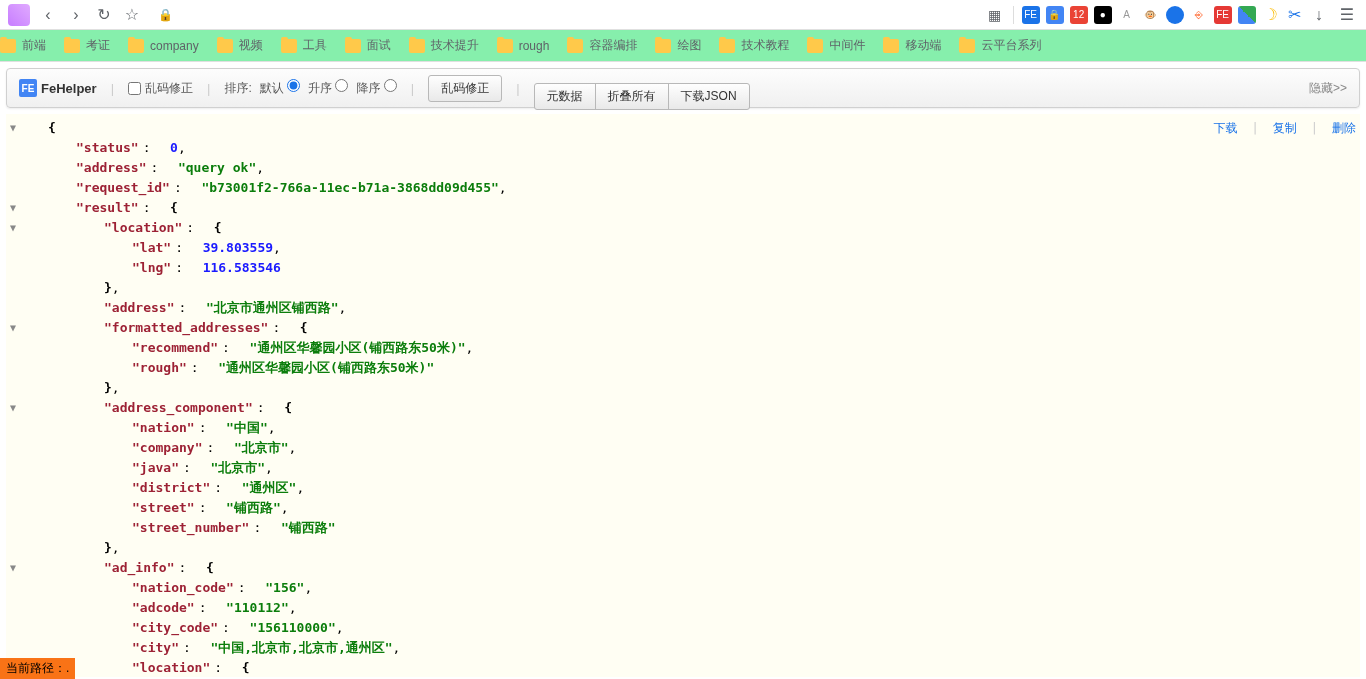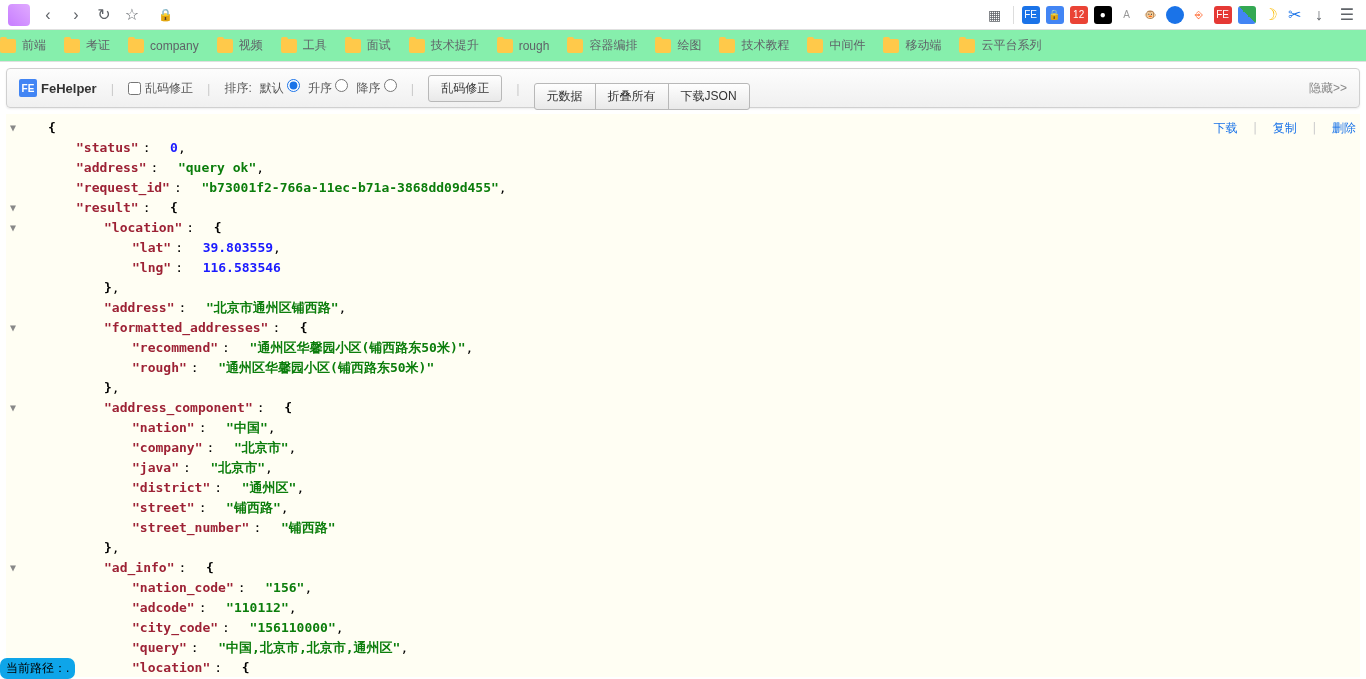--- a/index.html
+++ b/index.html
@@ -48,21 +48,21 @@
 .toggle { width: 14px; display: inline-flex; justify-content: center; color: #888; cursor: pointer; font-size: 10px; user-select: none; }
 .indent { display: inline-block; }
 .ind1 { width: 28px; } .ind2 { width: 56px; } .ind3 { width: 84px; } .ind4 { width: 112px; }
 .brace { color: #000; font-weight: bold; }
 .k { color: #9d2235; font-weight: bold; }
 .colon { color: #000; padding: 0 4px; }
 .s { color: #0b7d0b; font-weight: bold; }
 .n { color: #1a1aff; font-weight: bold; }
 .comma { color: #000; }
 
-.path-overlay { position: fixed; left: 0; bottom: 0; background: #0ea5e9; color: #000; font-size: 12px; padding: 2px 6px; border-radius: 7px; }
+.path-overlay { position: fixed; left: 0; bottom: 0; background: #f97316; color: #000; font-size: 12px; padding: 2px 6px; }
 
 
 .json-area::-webkit-scrollbar { width: 16px; }
 .json-area::-webkit-scrollbar-thumb { background: #c1c1c1; border-radius: 0; border: 4px solid transparent; background-clip: padding-box; }
 </style>
 </head>
 <body>
 
 <div class="browser-bar">
   <div class="avatar"></div>
@@ -228,17 +228,17 @@
   <div class="line">
       <span class="toggle"></span>
       <span class="indent ind3"></span>
       <span class="brace">}</span>
       <span class="comma">,</span>
     </div>
   <div class="line"><span class="toggle">▼</span><span class="indent ind3"></span><span class="k">"<span>ad_info</span>"</span><span class="colon">:</span>&nbsp;&nbsp;<span class="brace">{</span></div>
   <div class="line"><span class="toggle"></span><span class="indent ind4"></span><span class="k">"<span>nation_code</span>"</span><span class="colon">:</span>&nbsp;&nbsp;<span class="s">"<span>156</span>"</span><span class="comma">,</span></div>
   <div class="line"><span class="toggle"></span><span class="indent ind4"></span><span class="k">"<span>adcode</span>"</span><span class="colon">:</span>&nbsp;&nbsp;<span class="s">"<span>110112</span>"</span><span class="comma">,</span></div>
   <div class="line"><span class="toggle"></span><span class="indent ind4"></span><span class="k">"<span>city_code</span>"</span><span class="colon">:</span>&nbsp;&nbsp;<span class="s">"<span>156110000</span>"</span><span class="comma">,</span></div>
-  <div class="line"><span class="toggle"></span><span class="indent ind4"></span><span class="k">"<span>query</span>"</span><span class="colon">:</span>&nbsp;&nbsp;<span class="s">"<span>中国,北京市,北京市,通州区</span>"</span><span class="comma">,</span></div>
+  <div class="line"><span class="toggle"></span><span class="indent ind4"></span><span class="k">"<span>city</span>"</span><span class="colon">:</span>&nbsp;&nbsp;<span class="s">"<span>中国,北京市,北京市,通州区</span>"</span><span class="comma">,</span></div>
   <div class="line"><span class="toggle">▼</span><span class="indent ind4"></span><span class="k">"<span>location</span>"</span><span class="colon">:</span>&nbsp;&nbsp;<span class="brace">{</span></div>
 </div>
 
 <div class="path-overlay">当前路径：.</div>
 
 </body></html>

